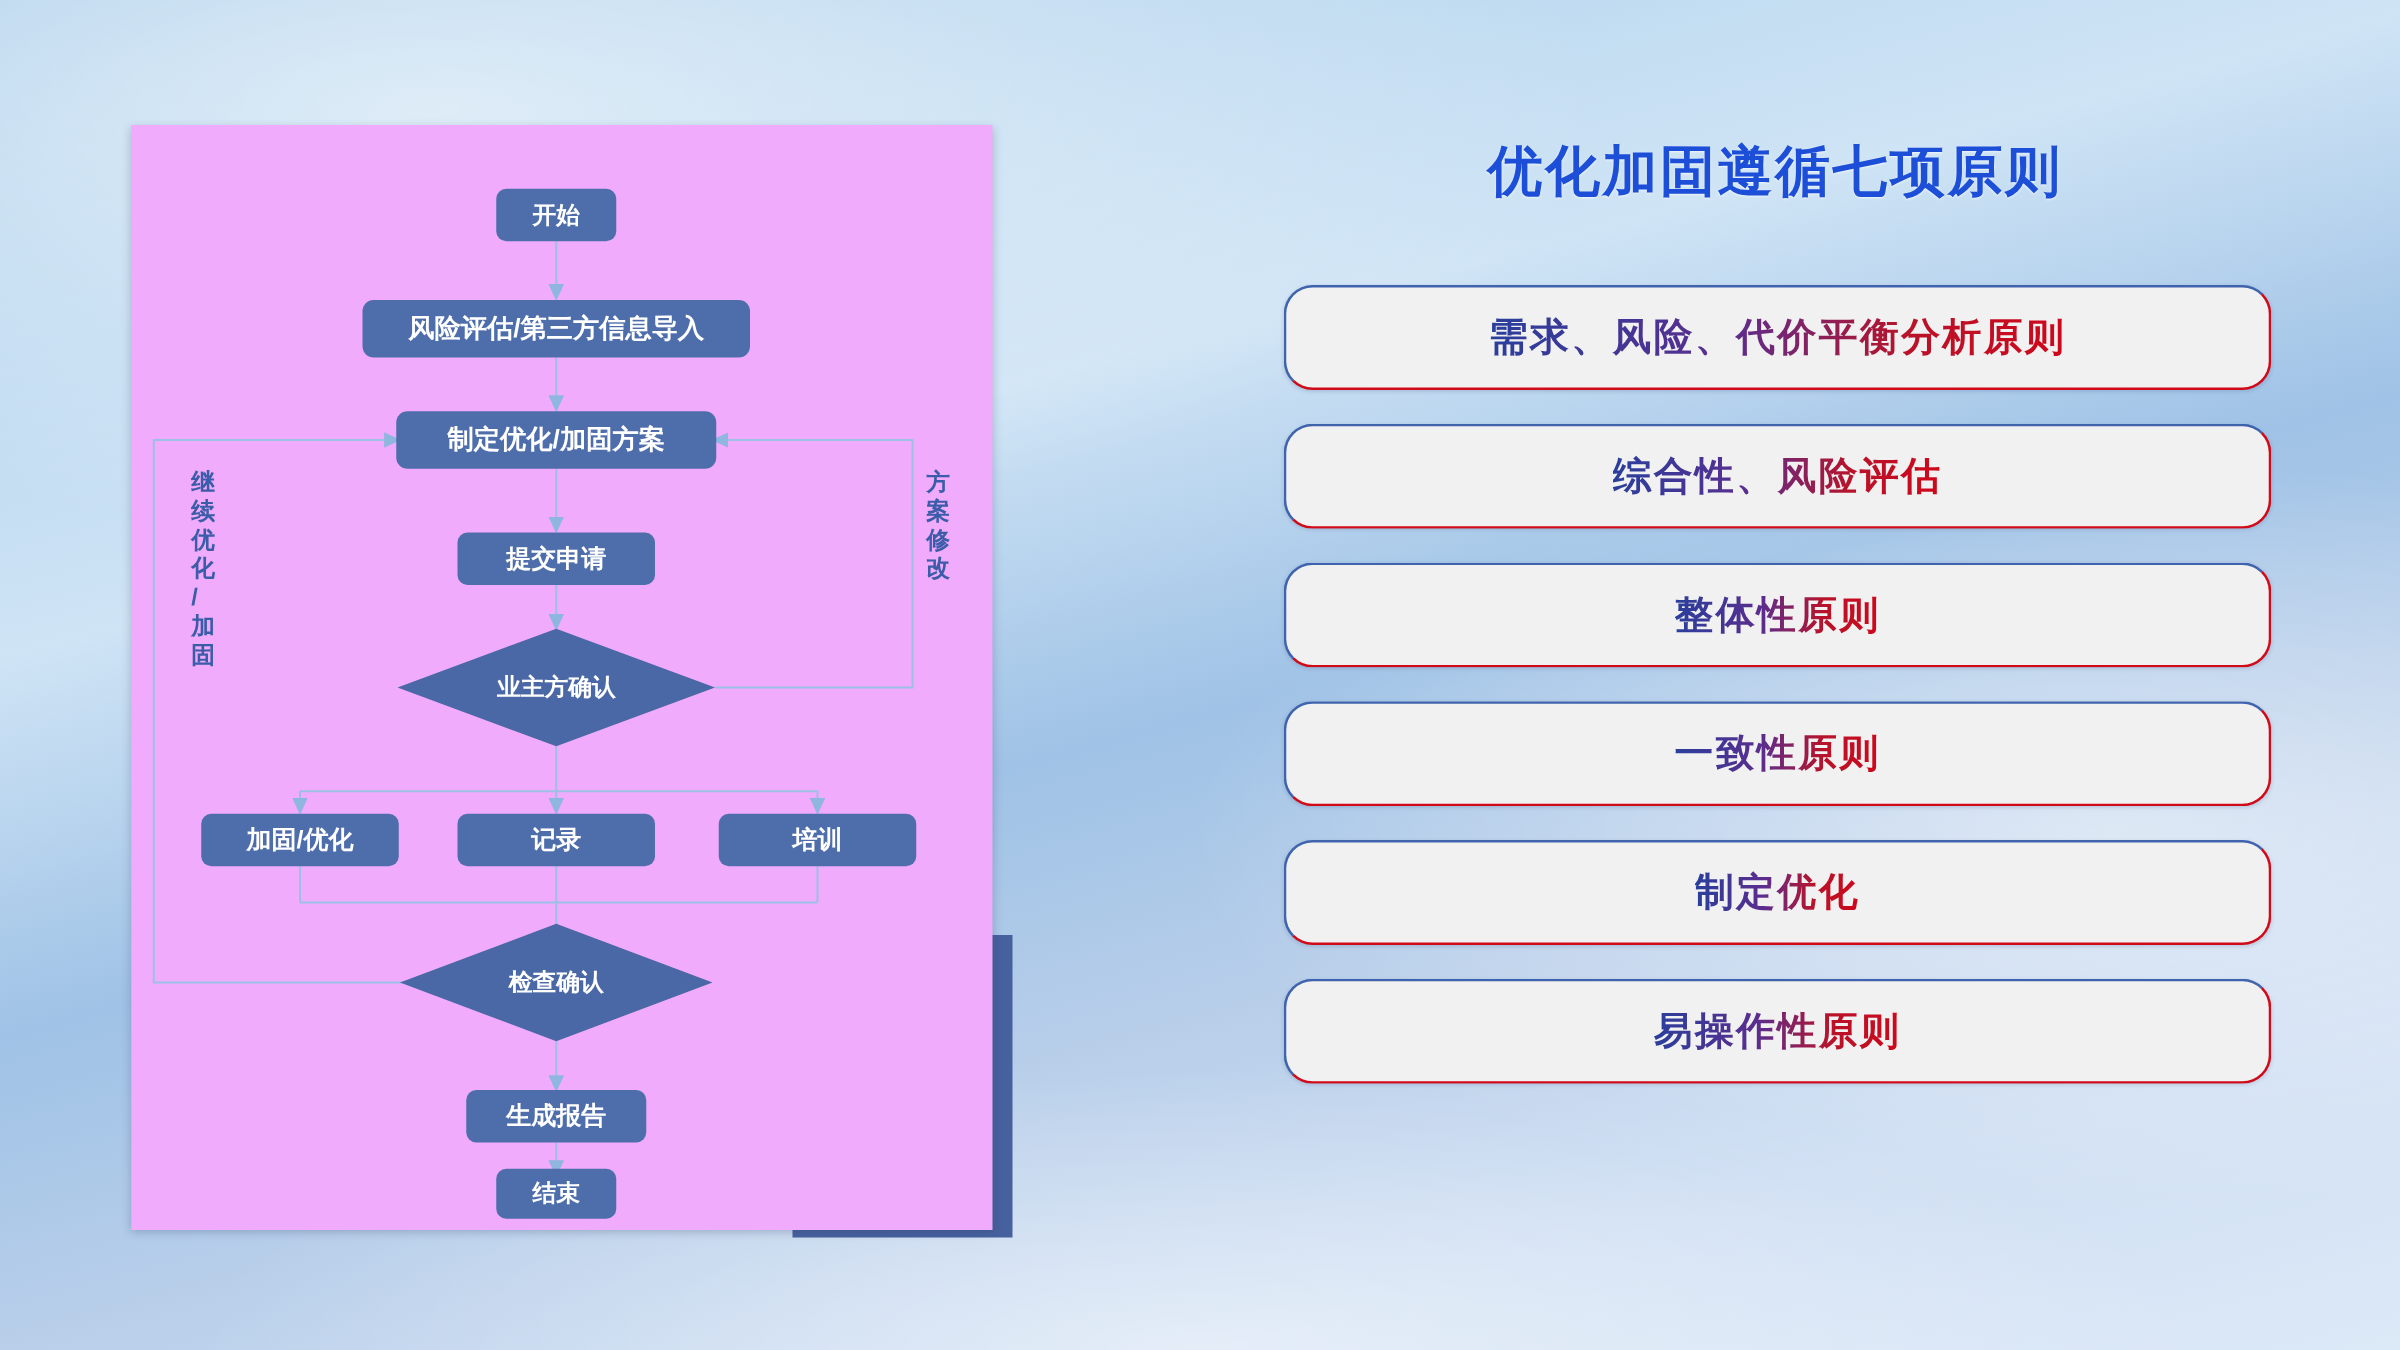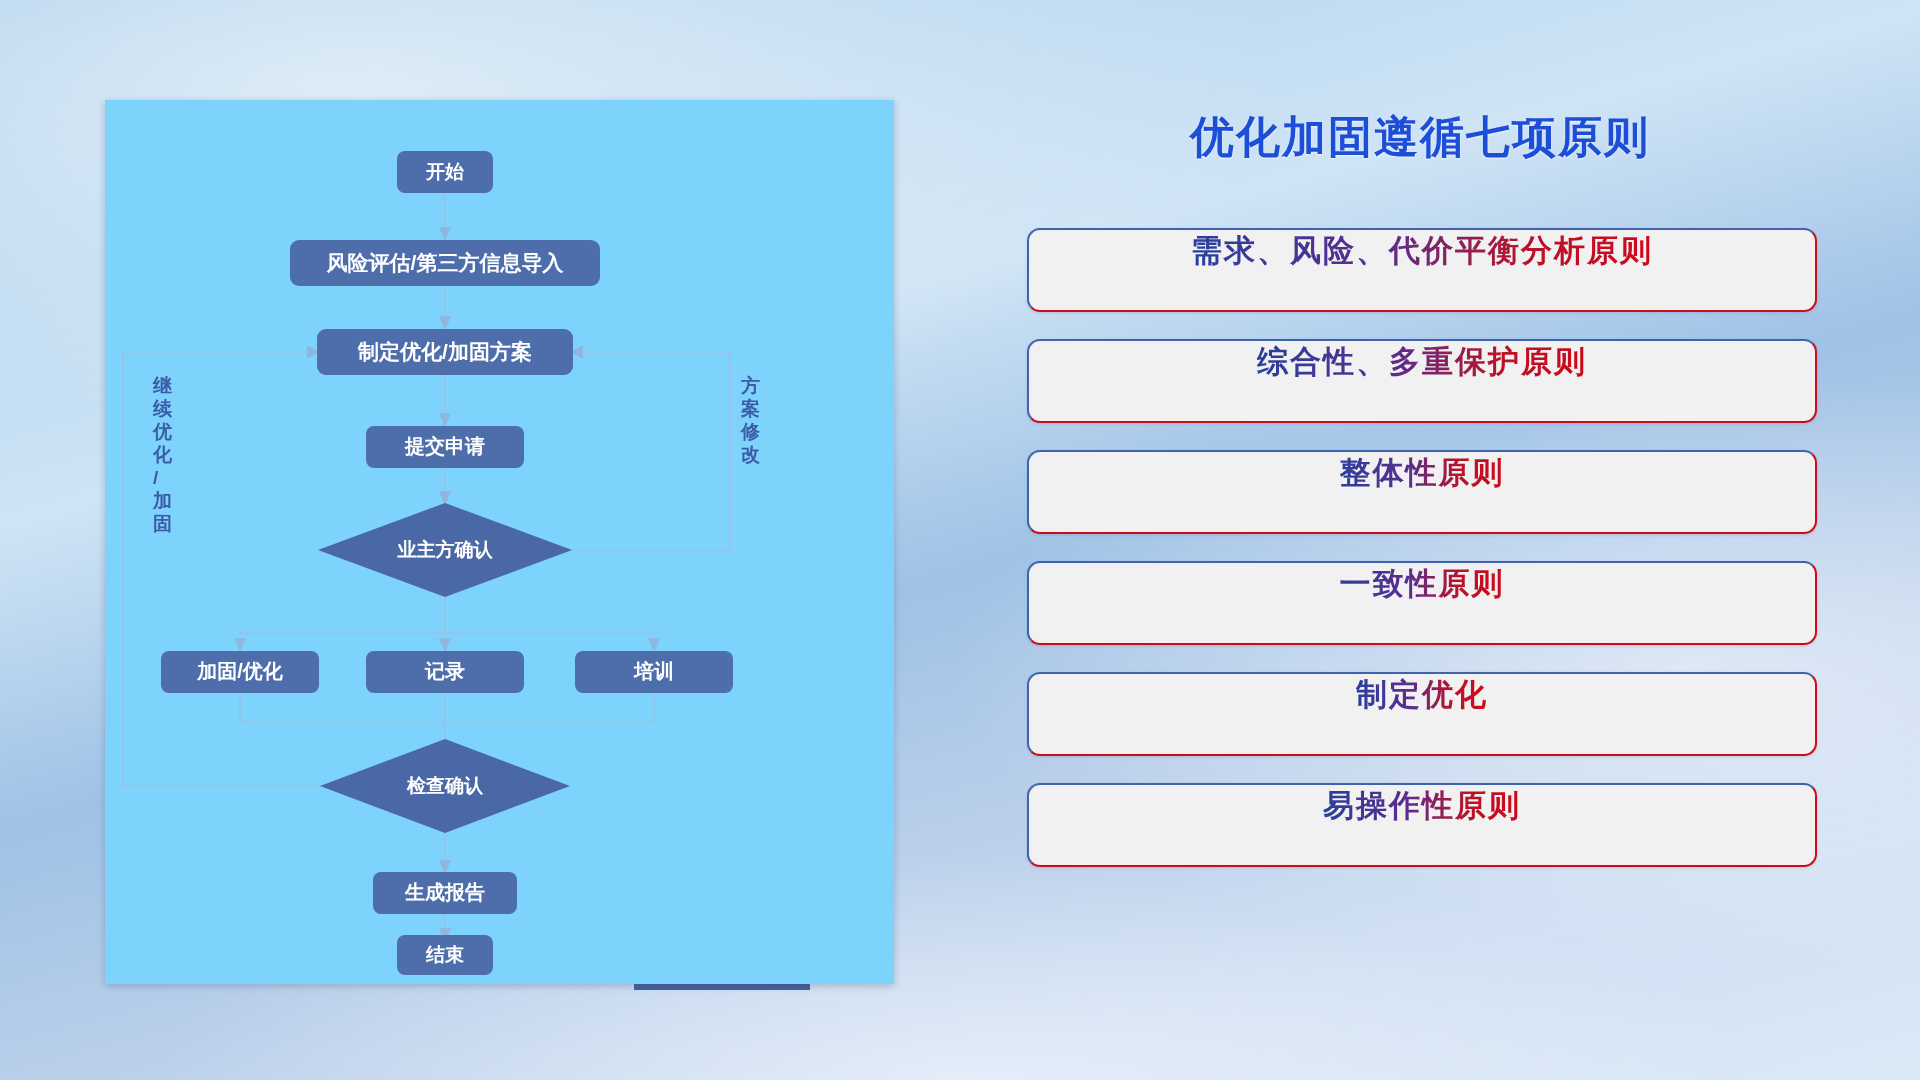--- a/index.html
+++ b/index.html
@@ -14,22 +14,22 @@
       radial-gradient(ellipse 60% 30% at 50% 100%, rgba(255,255,255,.45) 0%, rgba(255,255,255,0) 70%),
       linear-gradient(165deg,#a9cdea 0%, #bcd9f0 18%, #cfe4f5 33%, #9fc2e6 52%, #b9cfea 68%, #cfdff3 84%, #dce9f7 100%);
   }
 
   
   #accent-shadow{
     position:absolute; left:634px; top:748px; width:176px; height:242px;
     background:#47619e;
   }
   #flow-card{
-    position:absolute; left:105px; top:100px; width:789px; height:884px;
-    background:#7dd3fc;
+    position:absolute; left:105px; top:100px; width:689px; height:884px;
+    background:#f0abfc;
     box-shadow:0 2px 7px rgba(40,60,100,.28);
   }
   #flow-svg{ position:absolute; left:0; top:0; width:680px; height:884px; }
 
   .node-text{
     font-weight:bold; fill:#ffffff;
     font-family:"Liberation Sans","DejaVu Sans",sans-serif;
     text-anchor:middle; dominant-baseline:middle;
   }
   .vlabel{
@@ -48,26 +48,26 @@
     letter-spacing:2px;
     text-shadow:0 1px 2px rgba(255,255,255,.7);
   }
   #principle-list{
     position:absolute; left:7px; top:228px; width:790px;
   }
   .principle-bar{
     position:relative;
     height:84px; margin-bottom:27px;
     background:#f1f1f1;
-    border-radius:13px;
+    border-radius:23px;
     border-top:2.5px solid #3f63ad;
     border-bottom:2.5px solid #d00a18;
     border-left:2.5px solid #3f63ad;
     border-right:2.5px solid #d00a18;
-    display:flex; align-items:flex-start; justify-content:center;
+    display:flex; align-items:center; justify-content:center;
     box-shadow:0 1px 3px rgba(60,80,130,.18);
   }
   .principle-bar .ptext{
     font-size:31px; font-weight:600; letter-spacing:2px;
     background:linear-gradient(90deg,#2a3f9c 0%,#5b2d8e 42%,#b8132a 72%,#d0071a 100%);
     -webkit-background-clip:text; background-clip:text;
     -webkit-text-fill-color:transparent; color:transparent;
     white-space:nowrap;
   }
 </style>
@@ -179,21 +179,21 @@
 
   <div id="deck-title">优化加固遵循七项原则</div>
 
   <div id="principle-list">
 
     <div class="principle-bar">
       <span class="ptext">需求、风险、代价平衡分析原则</span>
     </div>
 
     <div class="principle-bar">
-      <span class="ptext">综合性、多重保护原则</span>
+      <span class="ptext">综合性、风险评估</span>
     </div>
 
     <div class="principle-bar">
       <span class="ptext">整体性原则</span>
     </div>
 
     <div class="principle-bar">
       <span class="ptext">一致性原则</span>
     </div>
 

